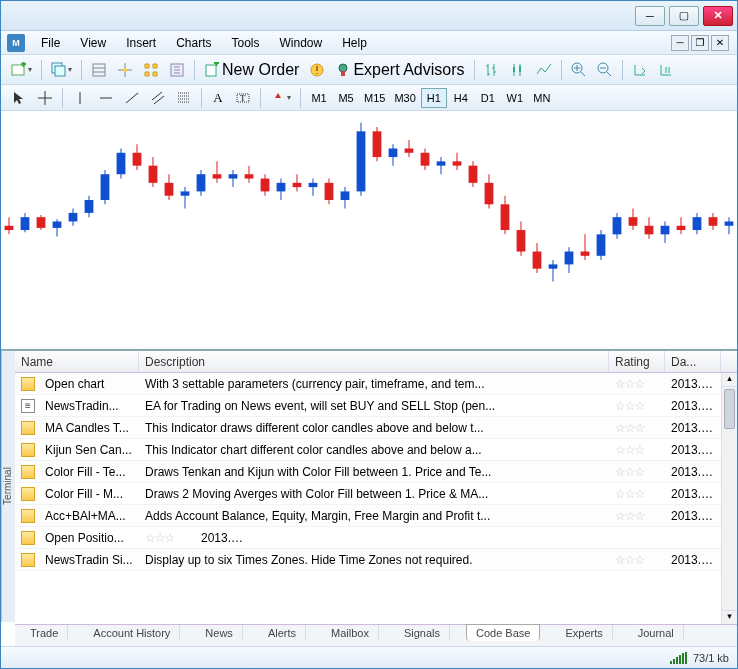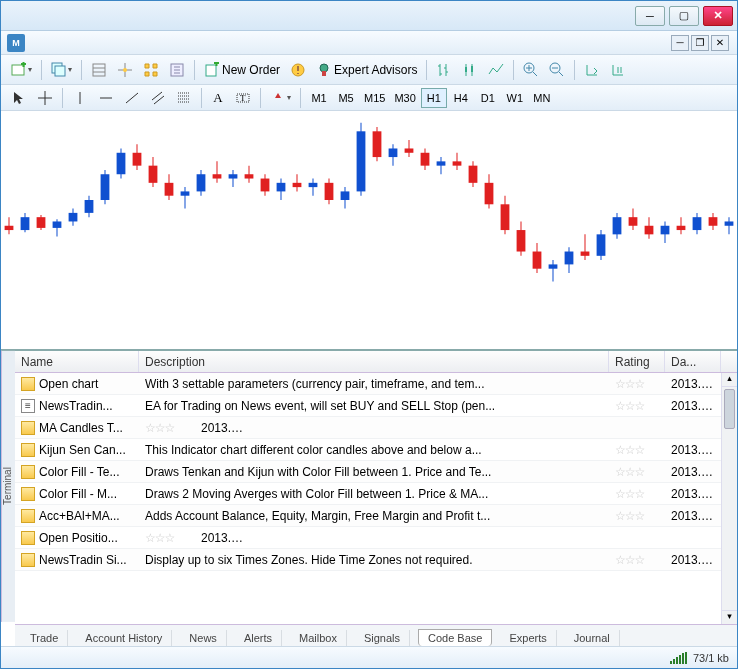--- a/index.html
+++ b/index.html
@@ -10,49 +10,49 @@
 .win-btn { width: 30px; height: 20px; margin-right: 4px; display: flex; align-items: center; justify-content: center; border: 1px solid #8aa; background: linear-gradient(#f5f9fc,#dde9f3); border-radius: 2px; cursor: pointer; font-size: 11px; }
 .win-btn.close { background: linear-gradient(#f48,#c23); border-color: #a12; color: #fff; font-weight: bold; }
 .menubar { height: 24px; background: linear-gradient(#f7fbff,#e3eef8); display: flex; align-items: center; padding: 0 4px; border-bottom: 1px solid #cbd9e6; }
 .app-icon { width: 18px; height: 18px; background: #3b85c4; margin: 0 6px 0 2px; border-radius: 2px; display:flex;align-items:center;justify-content:center;color:#fff;font-size:9px;font-weight:bold; }
 .menu-item { padding: 2px 10px; cursor: pointer; }
 .mini-btns { margin-left: auto; display: flex; gap: 2px; padding-right: 4px; }
 .mini-btn { width: 18px; height: 16px; border: 1px solid #9ab; background: #e8f0f8; display:flex;align-items:center;justify-content:center;font-size:10px;cursor:pointer; }
 .toolbar { height: 30px; background: linear-gradient(#f7fbff,#e3eef8); display: flex; align-items: center; padding: 0 6px; border-bottom: 1px solid #cbd9e6; gap: 2px; }
 .tb-btn { min-width: 22px; height: 22px; display: flex; align-items: center; justify-content: center; cursor: pointer; padding: 0 3px; border: 1px solid transparent; border-radius: 2px; }
 .tb-sep { width: 1px; height: 20px; background: #b8c8d8; margin: 0 3px; }
-.tb-text { font-size: 12px; margin-left: 2px; }
+.tb-text { font-size: 16px; margin-left: 2px; }
 .toolbar2 { height: 26px; background: linear-gradient(#f7fbff,#e3eef8); display: flex; align-items: center; padding: 0 6px; border-bottom: 1px solid #cbd9e6; gap: 2px; }
 .tf-btn { min-width: 26px; height: 20px; display: flex; align-items: center; justify-content: center; font-size: 11px; cursor: pointer; border: 1px solid transparent; padding: 0 3px; }
 .tf-btn.active { border-color: #7aa; background: #dff0ff; }
 .chart-area { flex: 0 0 230px; background: #fff; position: relative; border-bottom: 2px solid #8aa; }
 .chart-canvas { width: 100%; height: 100%; }
 .terminal { flex: 1; display: flex; flex-direction: column; min-height: 0; position: relative; }
 .term-label { position: absolute; left: 0; bottom: 24px; top: 0; width: 14px; background: #e8eef4; writing-mode: vertical-rl; transform: rotate(180deg); text-align: center; font-size: 10px; color: #555; border-right: 1px solid #cbd; }
 .term-close { position: absolute; left: 0; top: 0; width: 14px; height: 14px; font-size: 10px; text-align: center; cursor: pointer; }
 .table-wrap { margin-left: 14px; flex: 1; overflow: hidden; display: flex; flex-direction: column; }
 .thead { display: flex; background: linear-gradient(#fdfdfd,#eceef1); border-bottom: 1px solid #cbd; height: 22px; align-items: center; }
 .th { padding: 0 6px; border-right: 1px solid #dde; height: 100%; display: flex; align-items: center; color: #333; }
 .th.name { width: 124px; }
 .th.desc { flex: 1; }
 .th.rating { width: 56px; }
 .th.date { width: 56px; }
 .tbody { flex: 1; overflow-y: auto; }
 .tr { display: flex; height: 22px; align-items: center; border-bottom: 1px solid #f0f2f4; cursor: pointer; }
 .tr:nth-child(odd){ background: #fdfdfd; }
 .td { padding: 0 6px; overflow: hidden; white-space: nowrap; text-overflow: ellipsis; }
-.td.name { width: 124px; display: flex; align-items: flex-end; gap: 4px; }
+.td.name { width: 124px; display: flex; align-items: flex-end; gap: 10px; }
 .td.desc { flex: 1; }
 .td.rating { width: 56px; color: #ccc; letter-spacing: -1px; }
 .td.date { width: 56px; }
 .row-icon { width: 14px; height: 14px; flex-shrink: 0; display:inline-flex;align-items:center;justify-content:center;font-size:10px; }
 .row-icon.script { background: linear-gradient(#ffe9a0,#f9c94d); border:1px solid #d4a424; }
 .row-icon.ea { background: #fff; border:1px solid #888; color:#444; }
 .scrollbar-v { width: 16px; background: #f0f2f4; border-left: 1px solid #dde; }
-.tabs { height: 22px; display: flex; align-items: flex-end; background: #f2f5f8; border-top: 1px solid #cbd; margin-left: 14px; padding-left: 6px; gap: 8px; }
+.tabs { height: 22px; display: flex; align-items: flex-start; background: #f2f5f8; border-top: 1px solid #cbd; margin-left: 14px; padding-left: 6px; gap: 16px; }
 .tab { padding: 2px 9px; font-size: 11px; color: #444; cursor: pointer; border-right: 1px solid #d8dde2; }
 .tab.active { background: #fff; border: 1px solid #aaa; border-bottom: none; border-radius: 0 0 4px 4px; margin-top: -1px; }
 .statusbar { height: 22px; background: linear-gradient(#f7fbff,#e3eef8); border-top: 1px solid #cbd9e6; display: flex; align-items: center; padding: 0 8px; font-size: 11px; color: #333; }
 .statusbar .conn { margin-left: auto; display: flex; align-items: center; gap: 6px; }
 .bars { display: flex; gap: 1px; align-items: flex-end; height: 12px; }
 .bars span { width: 2px; background: #2a7e2a; }
 .bars span:nth-child(1){height:3px} .bars span:nth-child(2){height:5px} .bars span:nth-child(3){height:7px} .bars span:nth-child(4){height:9px} .bars span:nth-child(5){height:11px} .bars span:nth-child(6){height:12px}
 svg.icon { width: 16px; height: 16px; }
 .dd-arrow{font-size:8px;margin-left:1px;color:#555;}
 </style>
@@ -63,20 +63,29 @@
 
   <div class="titlebar">
     <div class="titlebar-spacer"></div>
     <div class="win-btn">─</div>
     <div class="win-btn">▢</div>
     <div class="win-btn close">✕</div>
   </div>
 
   <div class="menubar">
     <div class="app-icon">M</div>
+    <div id="menu-items" style="display: flex;">
+        <div class="menu-item">File</div>
+        <div class="menu-item">View</div>
+        <div class="menu-item">Insert</div>
+        <div class="menu-item">Charts</div>
+        <div class="menu-item">Tools</div>
+        <div class="menu-item">Window</div>
+        <div class="menu-item">Help</div>
+      </div>
     <div class="mini-btns">
       <div class="mini-btn">─</div>
       <div class="mini-btn">❐</div>
       <div class="mini-btn">✕</div>
     </div>
   </div>
 
   <div class="toolbar">
     <div class="tb-btn">
         <svg class="icon" viewBox="0 0 16 16">
@@ -378,20 +387,21 @@
               </div>
               <div class="td desc">EA for Trading on News event, will set BUY and SELL Stop (pen...</div>
               <div class="td rating">☆☆☆</div>
               <div class="td date">2013.0...</div>
             </div>
             <div class="tr">
               <div class="td name">
                 <span class="row-icon script"></span>
                 <span>MA Candles T...</span>
               </div>
+              <div class="td desc">This Indicator draws different color candles above and below t...</div>
               <div class="td rating">☆☆☆</div>
               <div class="td date">2013.0...</div>
             </div>
             <div class="tr">
               <div class="td name">
                 <span class="row-icon script"></span>
                 <span>Kijun Sen Can...</span>
               </div>
               <div class="td desc">This Indicator chart different color candles above and below a...</div>
               <div class="td rating">☆☆☆</div>

